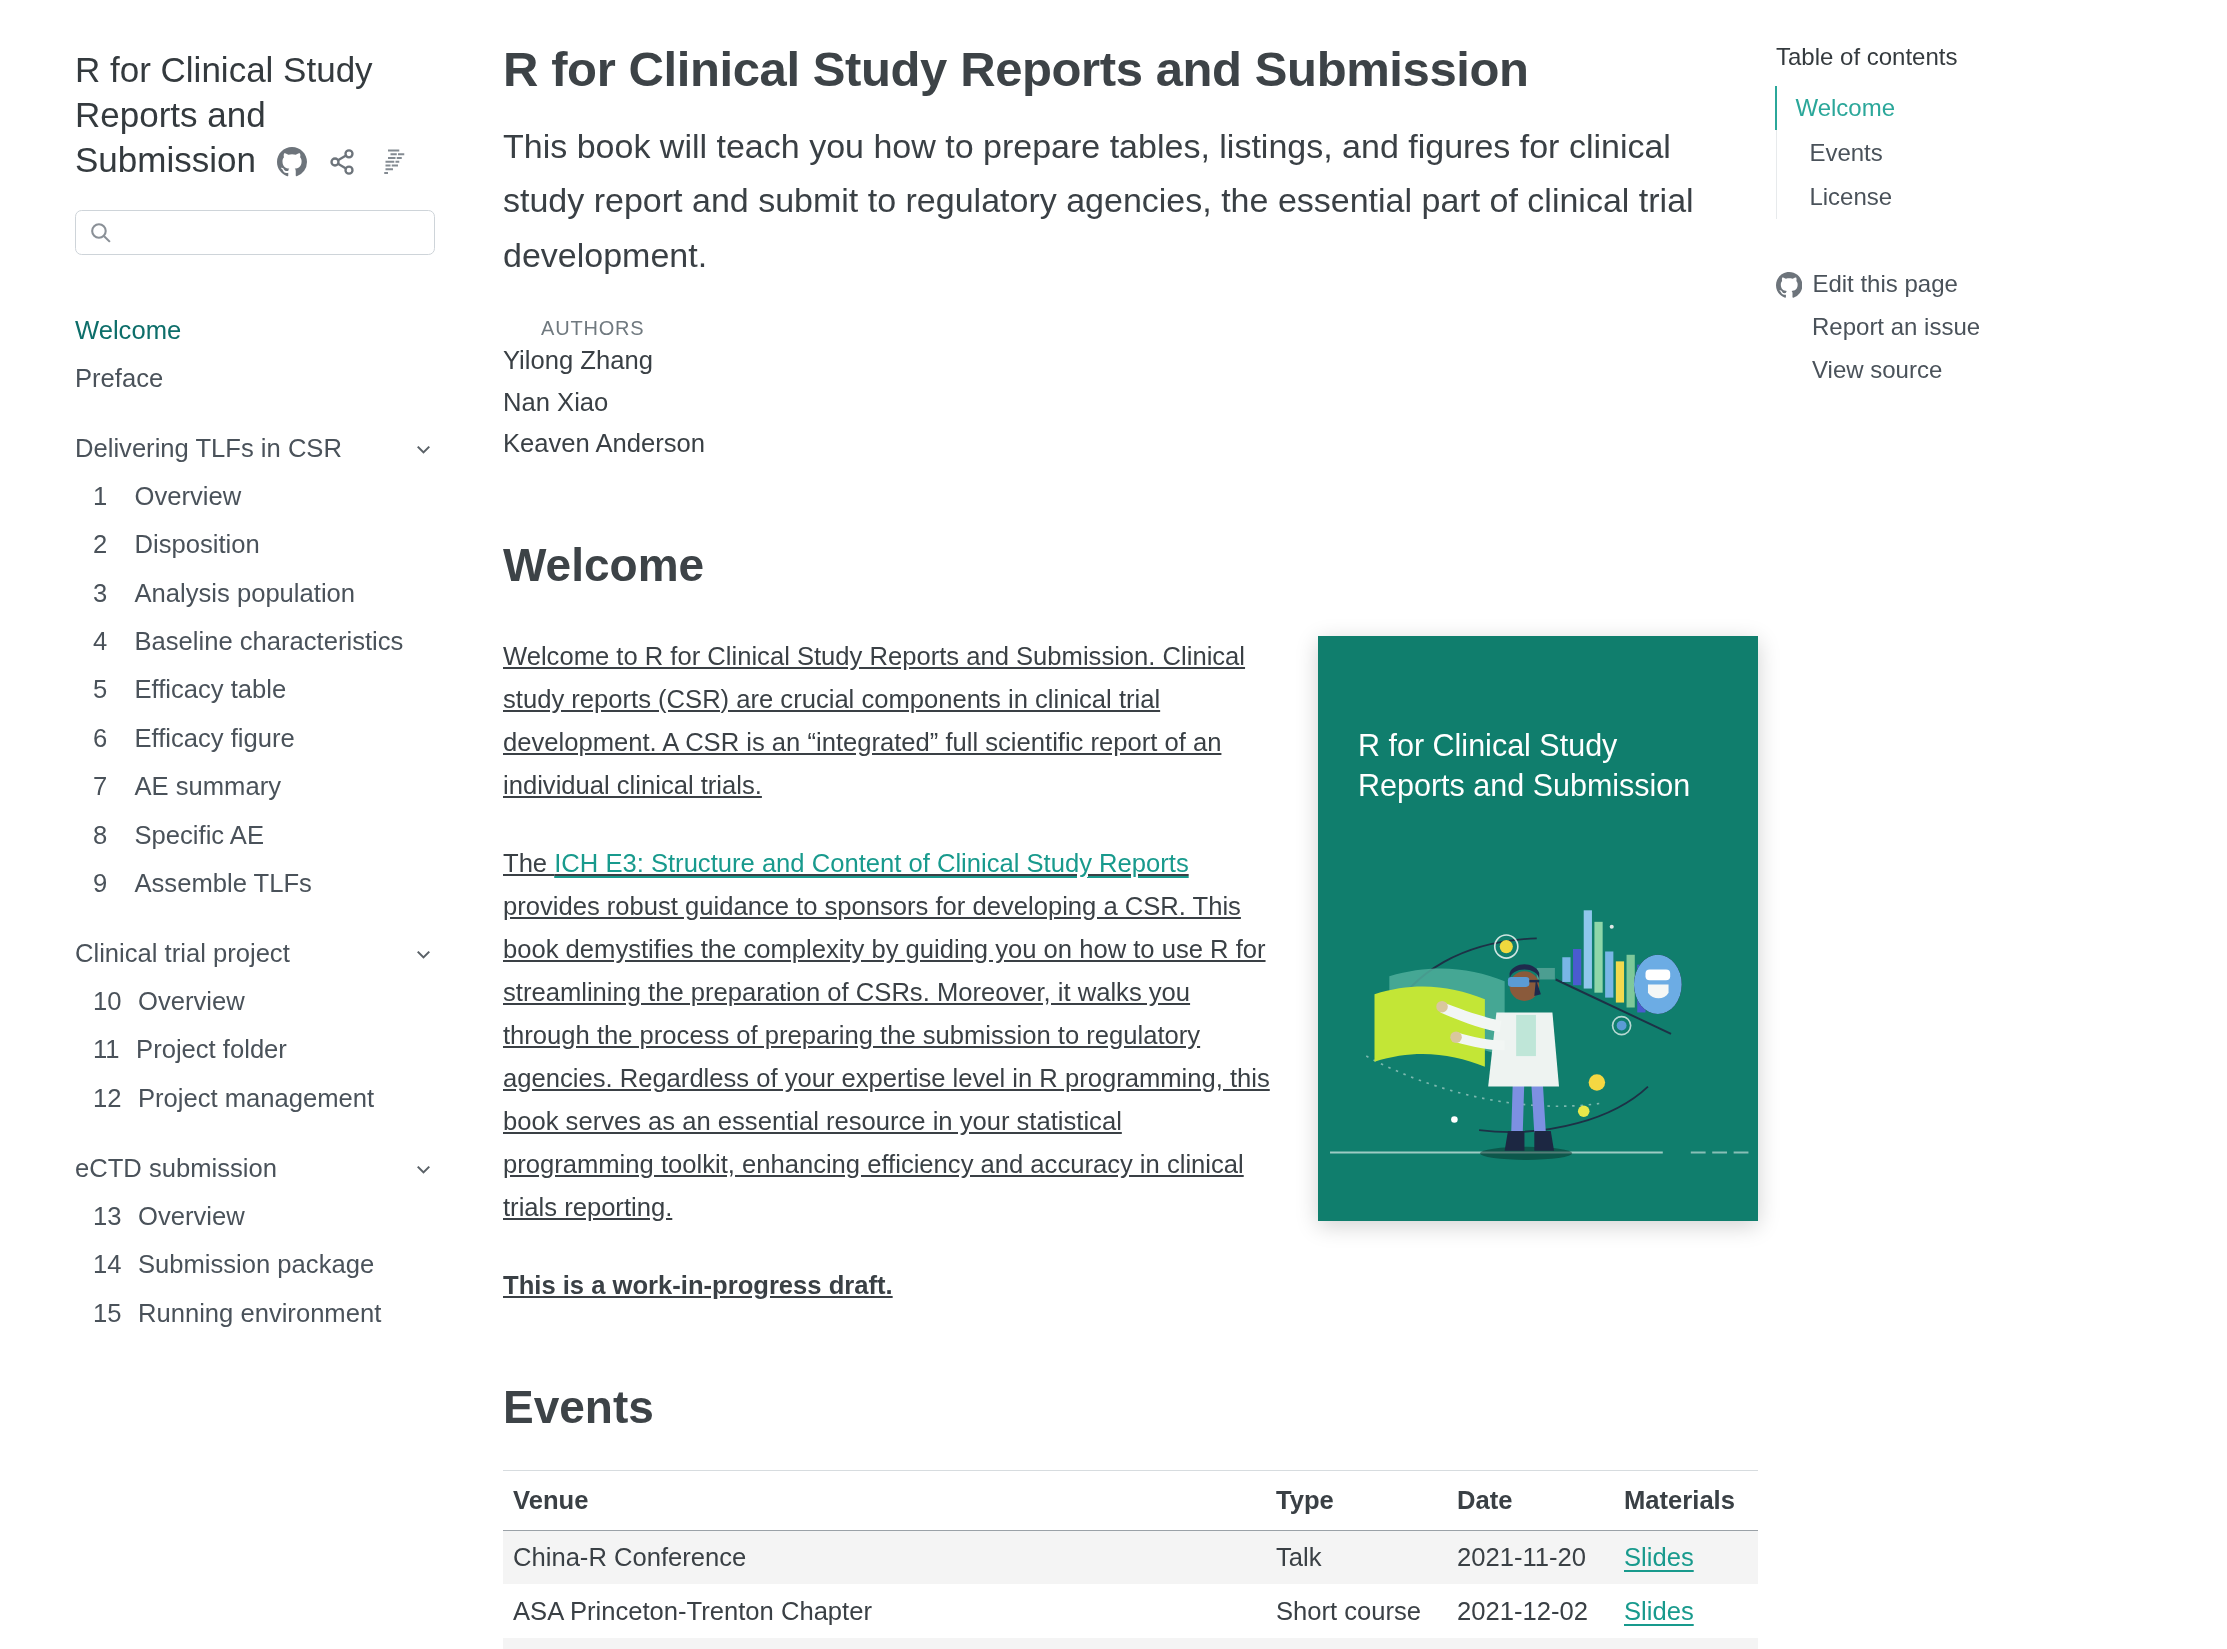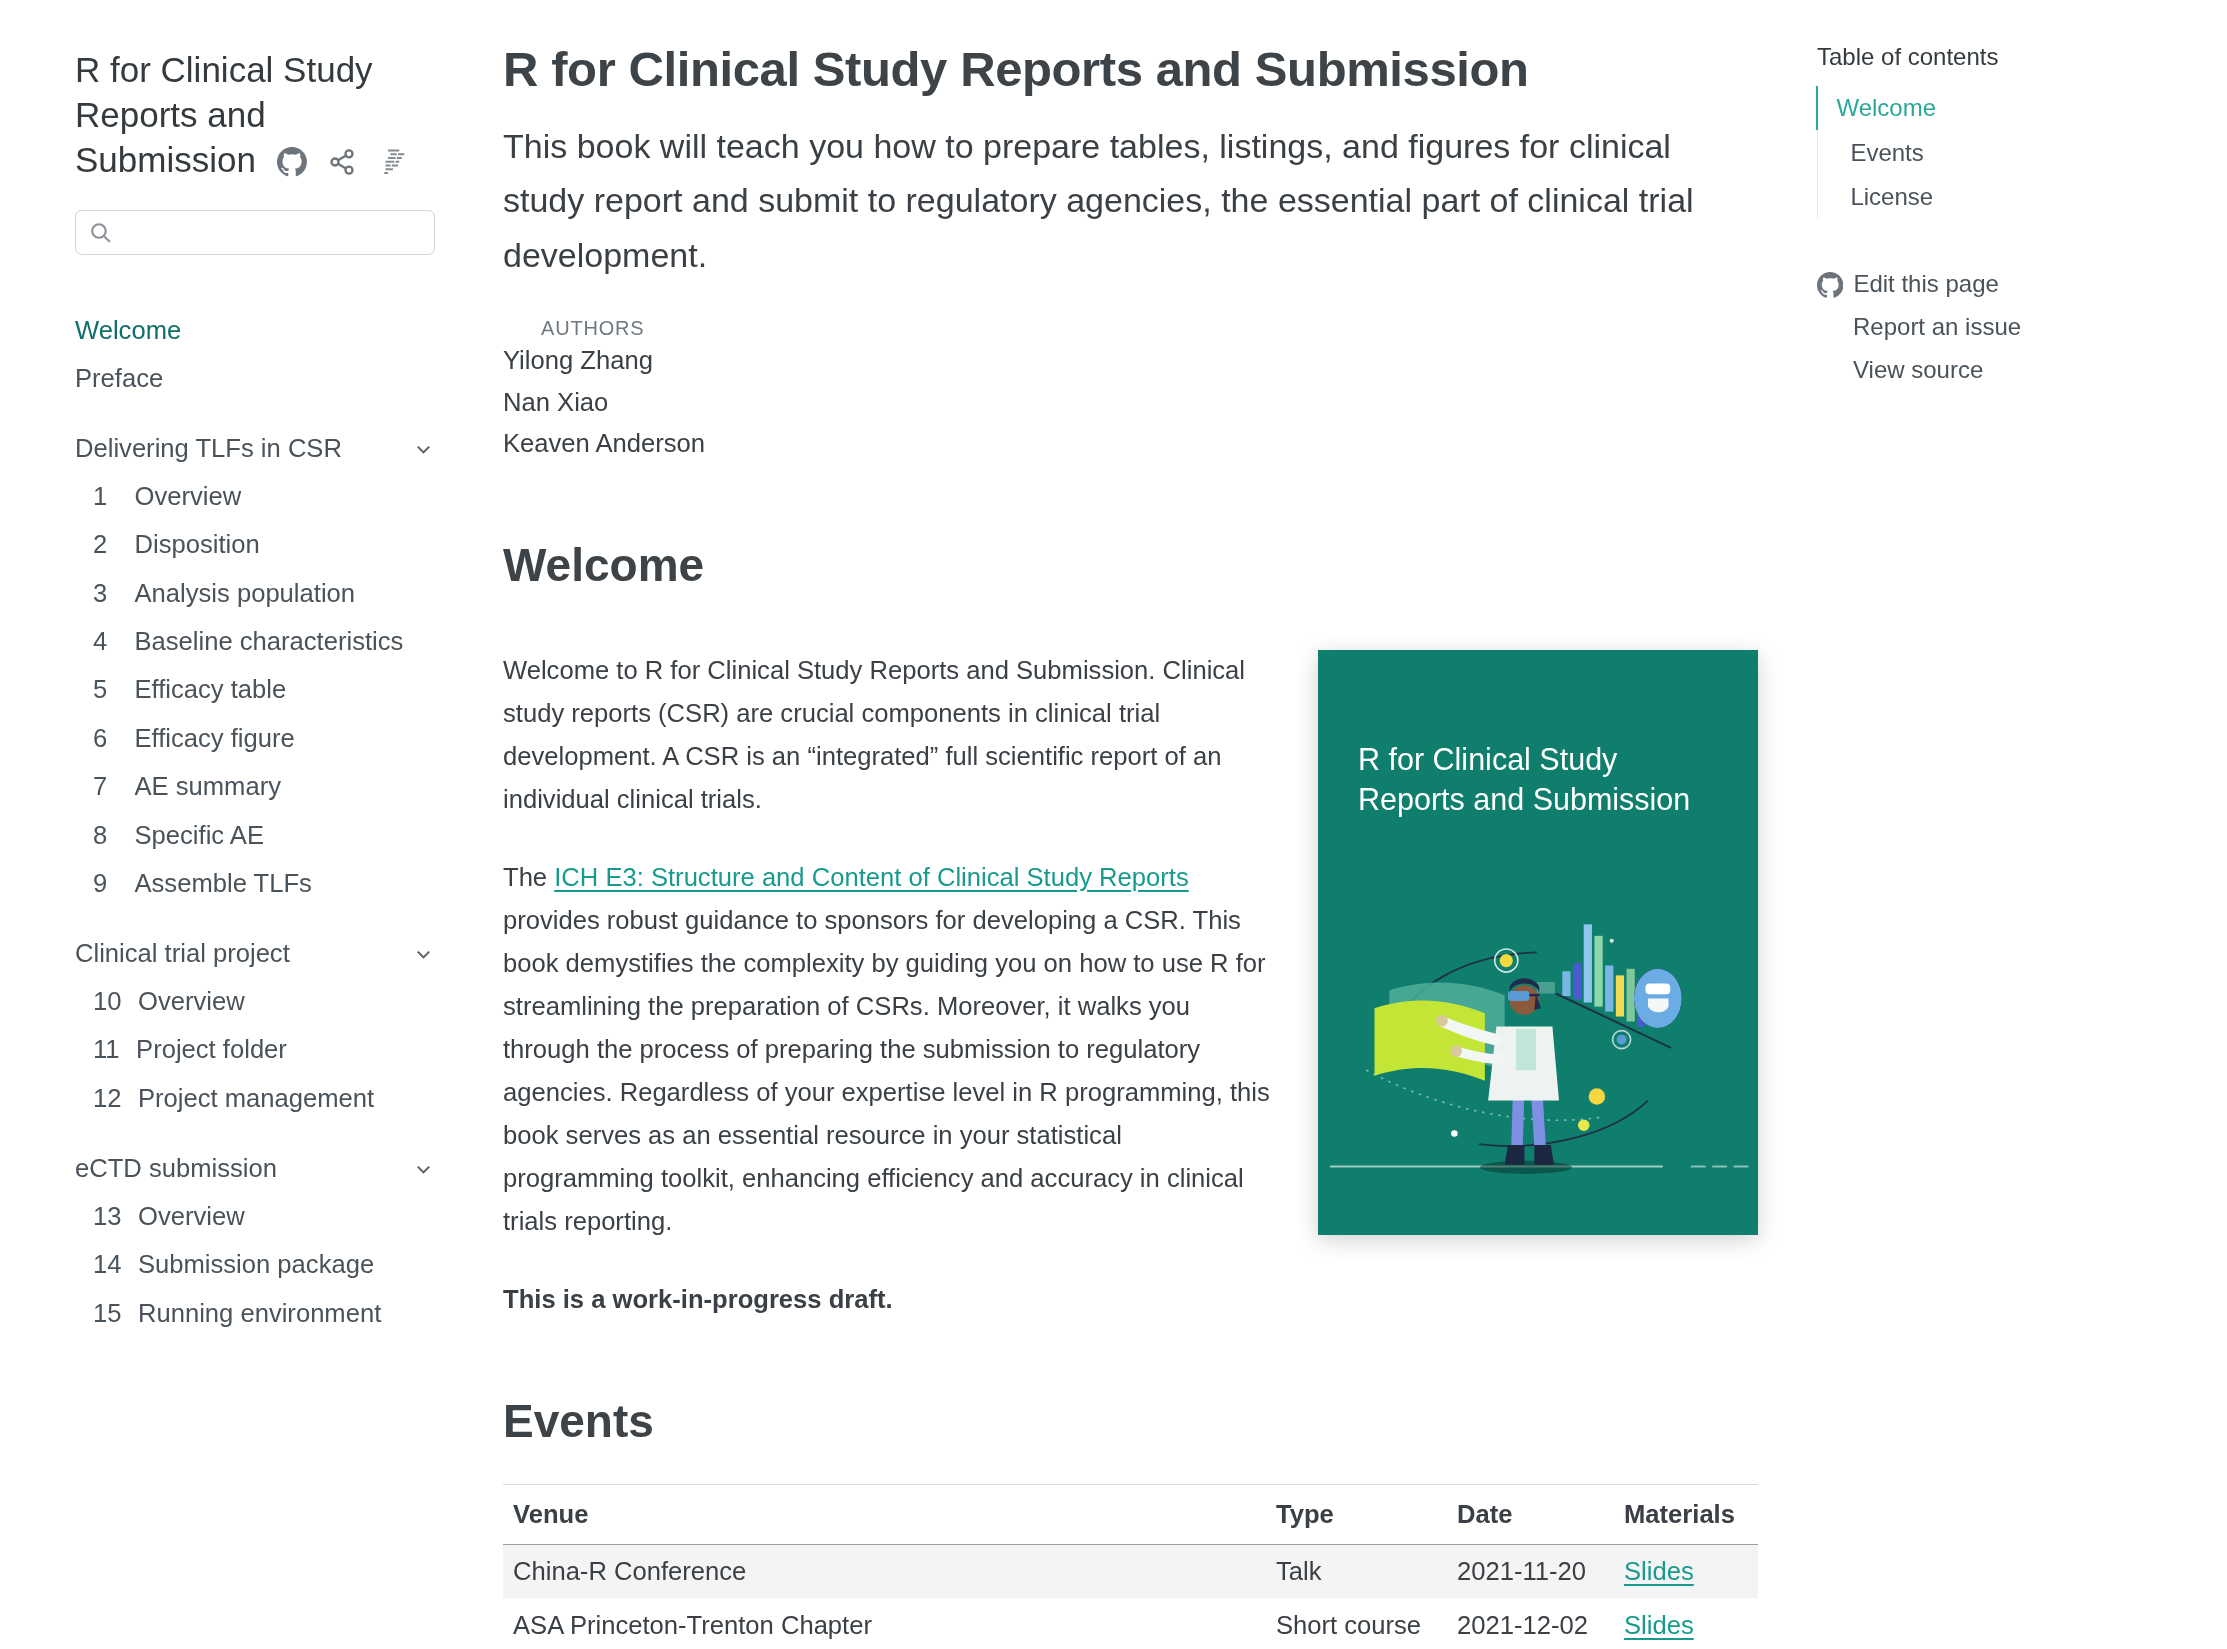--- a/index.html
+++ b/index.html
@@ -26,41 +26,41 @@
   .chev{color:#5a6167;}
 
   
   .main{position:absolute;left:503px;top:41px;width:1255px;}
   .page-title{font-size:49px;font-weight:700;color:#3d4347;margin:0;letter-spacing:-0.4px;}
   .page-subtitle{font-size:34px;line-height:1.6;margin-top:22px;color:#3a4045;}
   .authors-block{margin-top:35px;}
   .authors-label{font-size:20px;color:#70797f;letter-spacing:0.8px;margin-left:38px;}
   .author-name{font-size:25.6px;line-height:1.62;color:#3a4045;}
   .section-h{font-size:46px;font-weight:700;color:#3d4347;margin:73px 0 0 0;}
-  .welcome-body{position:relative;margin-top:57px;}
+  .welcome-body{position:relative;margin-top:43px;text-decoration:underline;}
   .welcome-text{width:767px;font-size:25.6px;line-height:43px;}
   .welcome-text p{margin:0 0 35px 0;}
   a.text-link{color:var(--accent);text-decoration:underline;text-underline-offset:4.1px;cursor:pointer;}
   .draft-note{font-weight:700;font-size:25.6px;margin-top:6.6px;}
 
   .cover{position:absolute;top:1.6px;right:0;width:440px;height:585px;background:#107e6d;
          box-shadow:0 5px 21.4px rgba(0,0,0,0.18);}
   .cover-title{padding:89px 30px 0 40px;font-size:30.5px;line-height:1.32;color:#ffffff;font-weight:400;}
   .cover-art{position:absolute;left:0;top:243px;width:440px;height:313px;}
 
   
   .events-table{width:100%;border-collapse:collapse;margin-top:36px;font-size:25.6px;}
   .events-table th{text-align:left;font-weight:700;padding:15px 10px;border-top:1.6px solid #d7dcdf;
                    border-bottom:1.6px solid #9aa1a7;color:#3a4045;}
   .events-table td{padding:12.4px 10px;color:#3a4045;}
   .events-table tbody tr:nth-child(odd){background:#f4f4f4;}
   .col-type{width:161px;} .col-date{width:147px;} .col-mat{width:124px;}
 
   
-  .toc{position:absolute;left:1817px;top:43px;width:264px;font-size:24px;color:#4a525a;}
+  .toc{position:absolute;left:1776px;top:43px;width:264px;font-size:24px;color:#4a525a;}
   .toc-heading{color:#343a3e;margin-bottom:15px;}
   .toc-list{border-left:1.6px solid #e7eaec;}
   .toc-item{padding:8.2px 0 8.2px 18px;margin-left:-1.6px;border-left:1.6px solid transparent;cursor:pointer;}
   .toc-item.active{border-left:2.5px solid var(--toc-active);color:var(--toc-active);}
   .toc-item.sub{padding-left:33px;}
   .toc-tools{margin-top:43px;}
   .tool-item{display:flex;align-items:center;padding:7.4px 0;cursor:pointer;}
   .tool-item .icon{margin-right:10px;color:#6d747b;width:26.4px;}
   .tool-item.no-icon{padding-left:36px;}
 </style>

